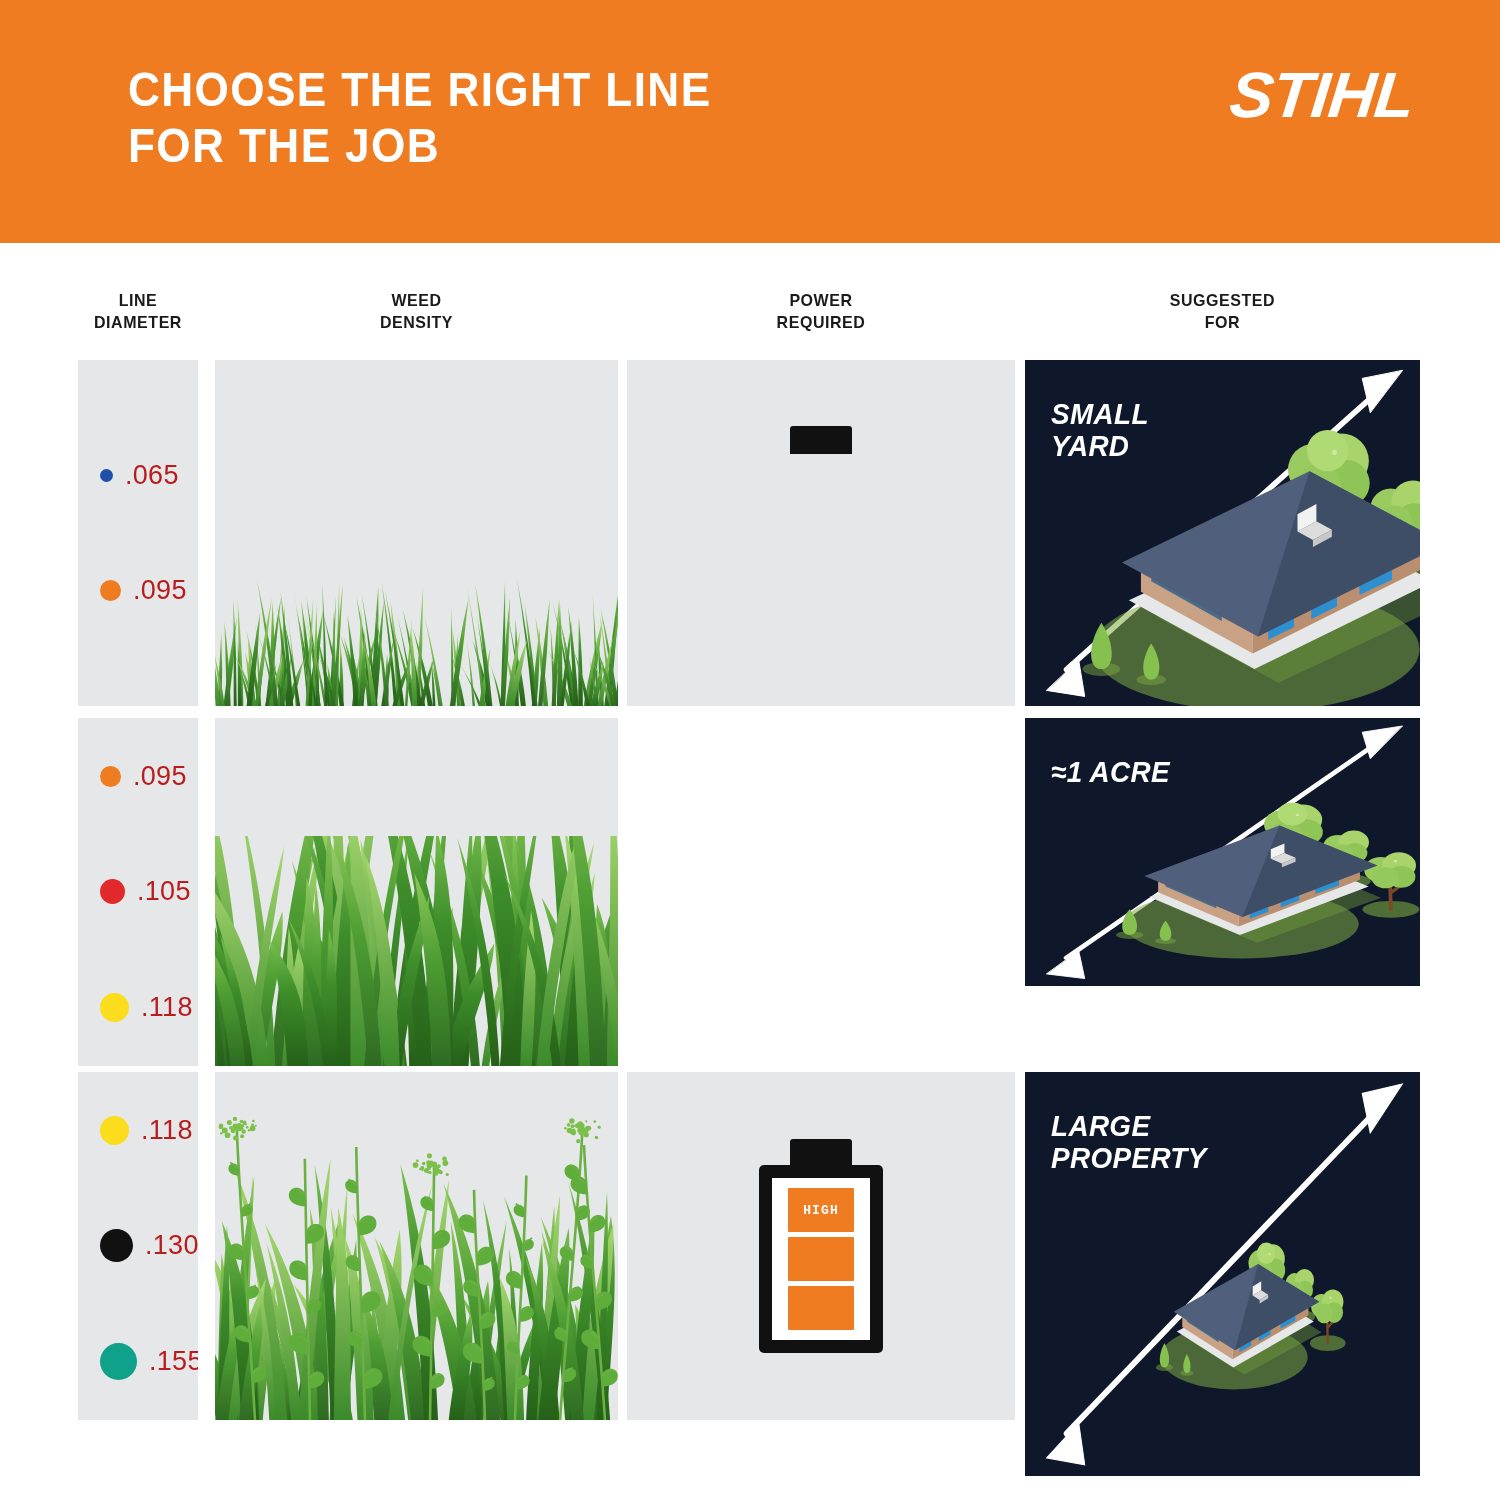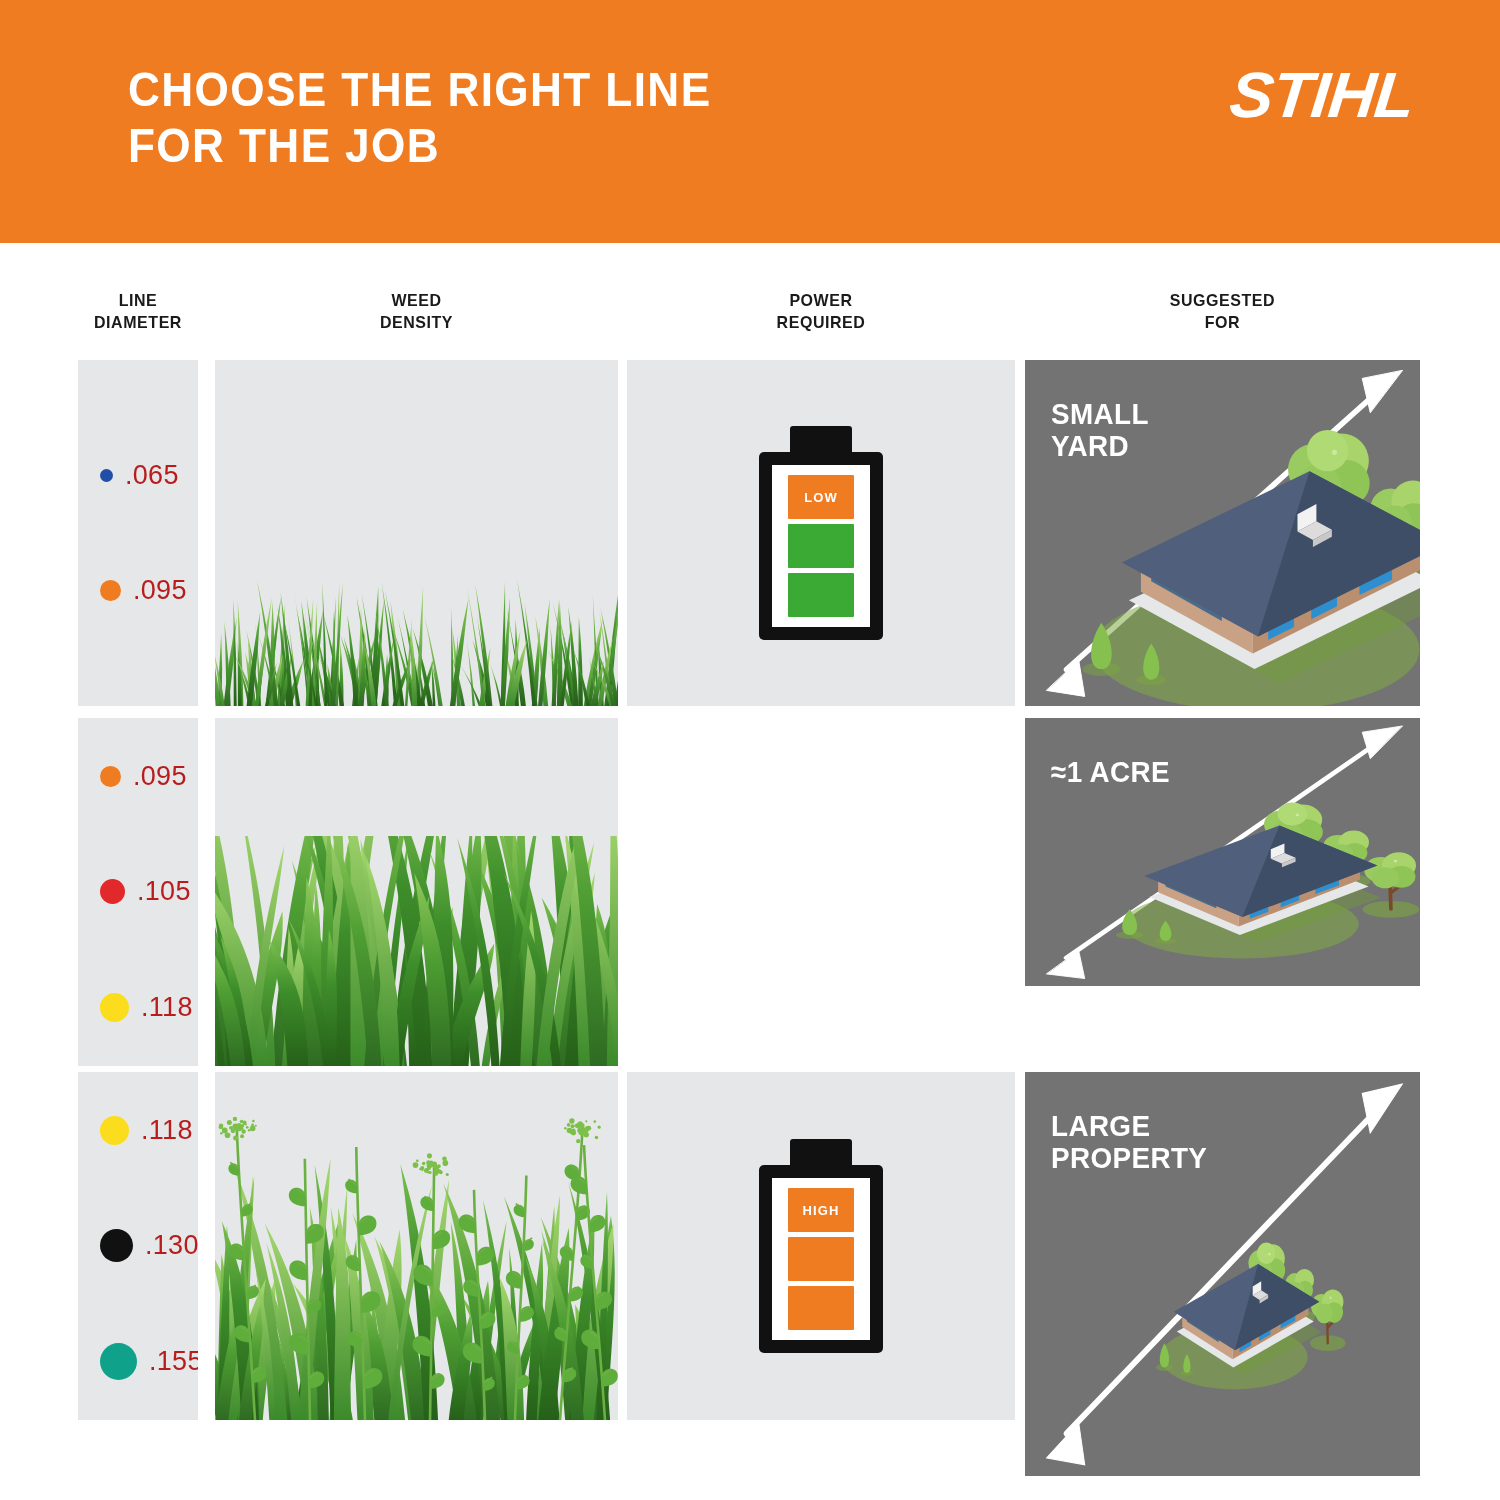--- a/index.html
+++ b/index.html
@@ -33,21 +33,21 @@
     transform:scaleX(0.94);
   }
   #ch0 { left:78px;  top:290px; width:120px; }
   #ch1 { left:215px; top:290px; width:403px; }
   #ch2 { left:627px; top:290px; width:388px; }
   #ch3 { left:1025px;top:290px; width:395px; }
 
   
   .grid { position:absolute; left:0; top:0; width:1500px; height:1500px; }
   .cell { position:absolute; background:#E6E7E8; overflow:hidden; }
-  .cell.green { background:#737373; }
+  .cell.green { background:#0f172a;font-style:italic; }
 
   
   .dia-cell { display:flex; flex-direction:column; justify-content:center; }
   .dia-item { display:flex; align-items:center; height:33.33%; padding-left:22px; }
   .dot { border-radius:50%; flex:0 0 auto; }
   .dia-label { font-size:27px; color:#b91c1c; margin-left:12px; letter-spacing:0.3px; }
 
   
   .battery { position:absolute; left:50%; transform:translateX(-50%); }
   .bat-nub { position:absolute; left:50%; transform:translateX(-50%); top:0;
@@ -275,29 +275,20 @@
           <path d="M272.59508744855964 160 Q268.34872256515774 111.18772162208504 261.9791752400548 71.25040294924554 Q270.80619855967075 115.62520147462277 275.58335905349793 160 Z" fill="url(#gB1)"></path>
           <path d="M103.44323131001372 160 Q97.72395833333333 107.59784465020576 89.14504886831276 64.72335390946502 Q99.29368569958848 112.3616769547325 105.72786779835391 160 Z" fill="url(#gA1)"></path>
           <path d="M109.5673525377229 160 Q108.64266117969821 91.46519504458162 107.25562414266118 35.391263717421126 Q111.29243827160494 97.69563185871056 112.33271604938271 160 Z" fill="url(#gB1)"></path>
           <path d="M292.2112782921811 160 Q300.0276706104253 123.95859996570644 311.7522590877915 94.4701817558299 Q304.7339377572016 127.23509087791496 295.94049639917694 160 Z" fill="url(#gC1)"></path>
         </svg>
       </div>
     </div>
     <div class="cell" style="left: 627px; top: 360px; width: 388px; height: 346px;">
     <div class="battery" style="top:66px;width:124px;height:214px;">
       <div class="bat-nub"></div>
-      <div class="bat-body">
-        <div class="bat-inner">
-            <div class="bat-seg" style="background:#F07C22;">
-              <span class="bat-seg-label">LOW</span>
-            </div>
-            <div class="bat-seg" style="background:#3AAA35;"></div>
-            <div class="bat-seg" style="background:#3AAA35;"></div>
-          </div>
-      </div>
     </div>
     </div>
     <div class="cell green" style="left: 1025px; top: 360px; width: 395px; height: 346px;">
     <svg class="panel-svg" xmlns="http://www.w3.org/2000/svg" viewBox="0 0 395 346" preserveAspectRatio="none">
 
   <g stroke="#FFFFFF" fill="#FFFFFF" stroke-linecap="round">
     <path d="M41.475 309.67 L355.5 29.410000000000004" stroke-width="5.5" fill="none"></path>
     <path d="M21.725 330.43 l38 6 l-6 -36 Z"></path>
     <path d="M377.22499999999997 10.379999999999999 l-40 8 l8 34 Z"></path>
   </g>
@@ -888,21 +879,21 @@
           <path d="M377.8272848079561 170.5417695473251 c-1.6631121399176956 -7.48400462962963 -12.473341049382716 -7.48400462962963 -12.473341049382716 0 c0 7.068226594650206 9.147116769547326 8.315560699588477 12.473341049382716 8.315560699588477 Z" fill="#5FAE3C"></path>
           <path d="M377.8272848079561 170.5417695473251 l-9 -6" stroke="#6BB043" stroke-width="1.6" fill="none"></path>
           <path d="M374.88904320987655 132.05185185185184 c2.059598765432099 -9.268194444444443 15.44699074074074 -9.268194444444443 15.44699074074074 0 c0 8.753294753086418 -11.327793209876543 10.297993827160493 -15.44699074074074 10.297993827160493 Z" fill="#5FAE3C"></path>
           <path d="M374.88904320987655 132.05185185185184 l9 -6" stroke="#6BB043" stroke-width="1.6" fill="none"></path>
           <path d="M371.950801611797 93.56193415637857 c-2.1817026748971196 -9.817662037037039 -16.362770061728398 -9.817662037037039 -16.362770061728398 0 c0 9.272236368312758 11.999364711934158 10.908513374485597 16.362770061728398 10.908513374485597 Z" fill="#5FAE3C"></path>
           <path d="M371.950801611797 93.56193415637857 l-9 -6" stroke="#6BB043" stroke-width="1.6" fill="none"></path>
         </svg>
       </div>
     </div>
     <div class="cell" style="left: 627px; top: 1072px; width: 388px; height: 348px;">
-    <div class="battery" style="top:67px;width:124px;height:214px;">
+    <div class="battery" style="top:67px;width:124px;height:214px;font-family:Liberation Mono, monospace;">
       <div class="bat-nub"></div>
       <div class="bat-body">
         <div class="bat-inner">
             <div class="bat-seg" style="background:#F07C22;">
               <span class="bat-seg-label">HIGH</span>
             </div>
             <div class="bat-seg" style="background:#F07C22;"></div>
             <div class="bat-seg" style="background:#F07C22;"></div>
           </div>
       </div>

